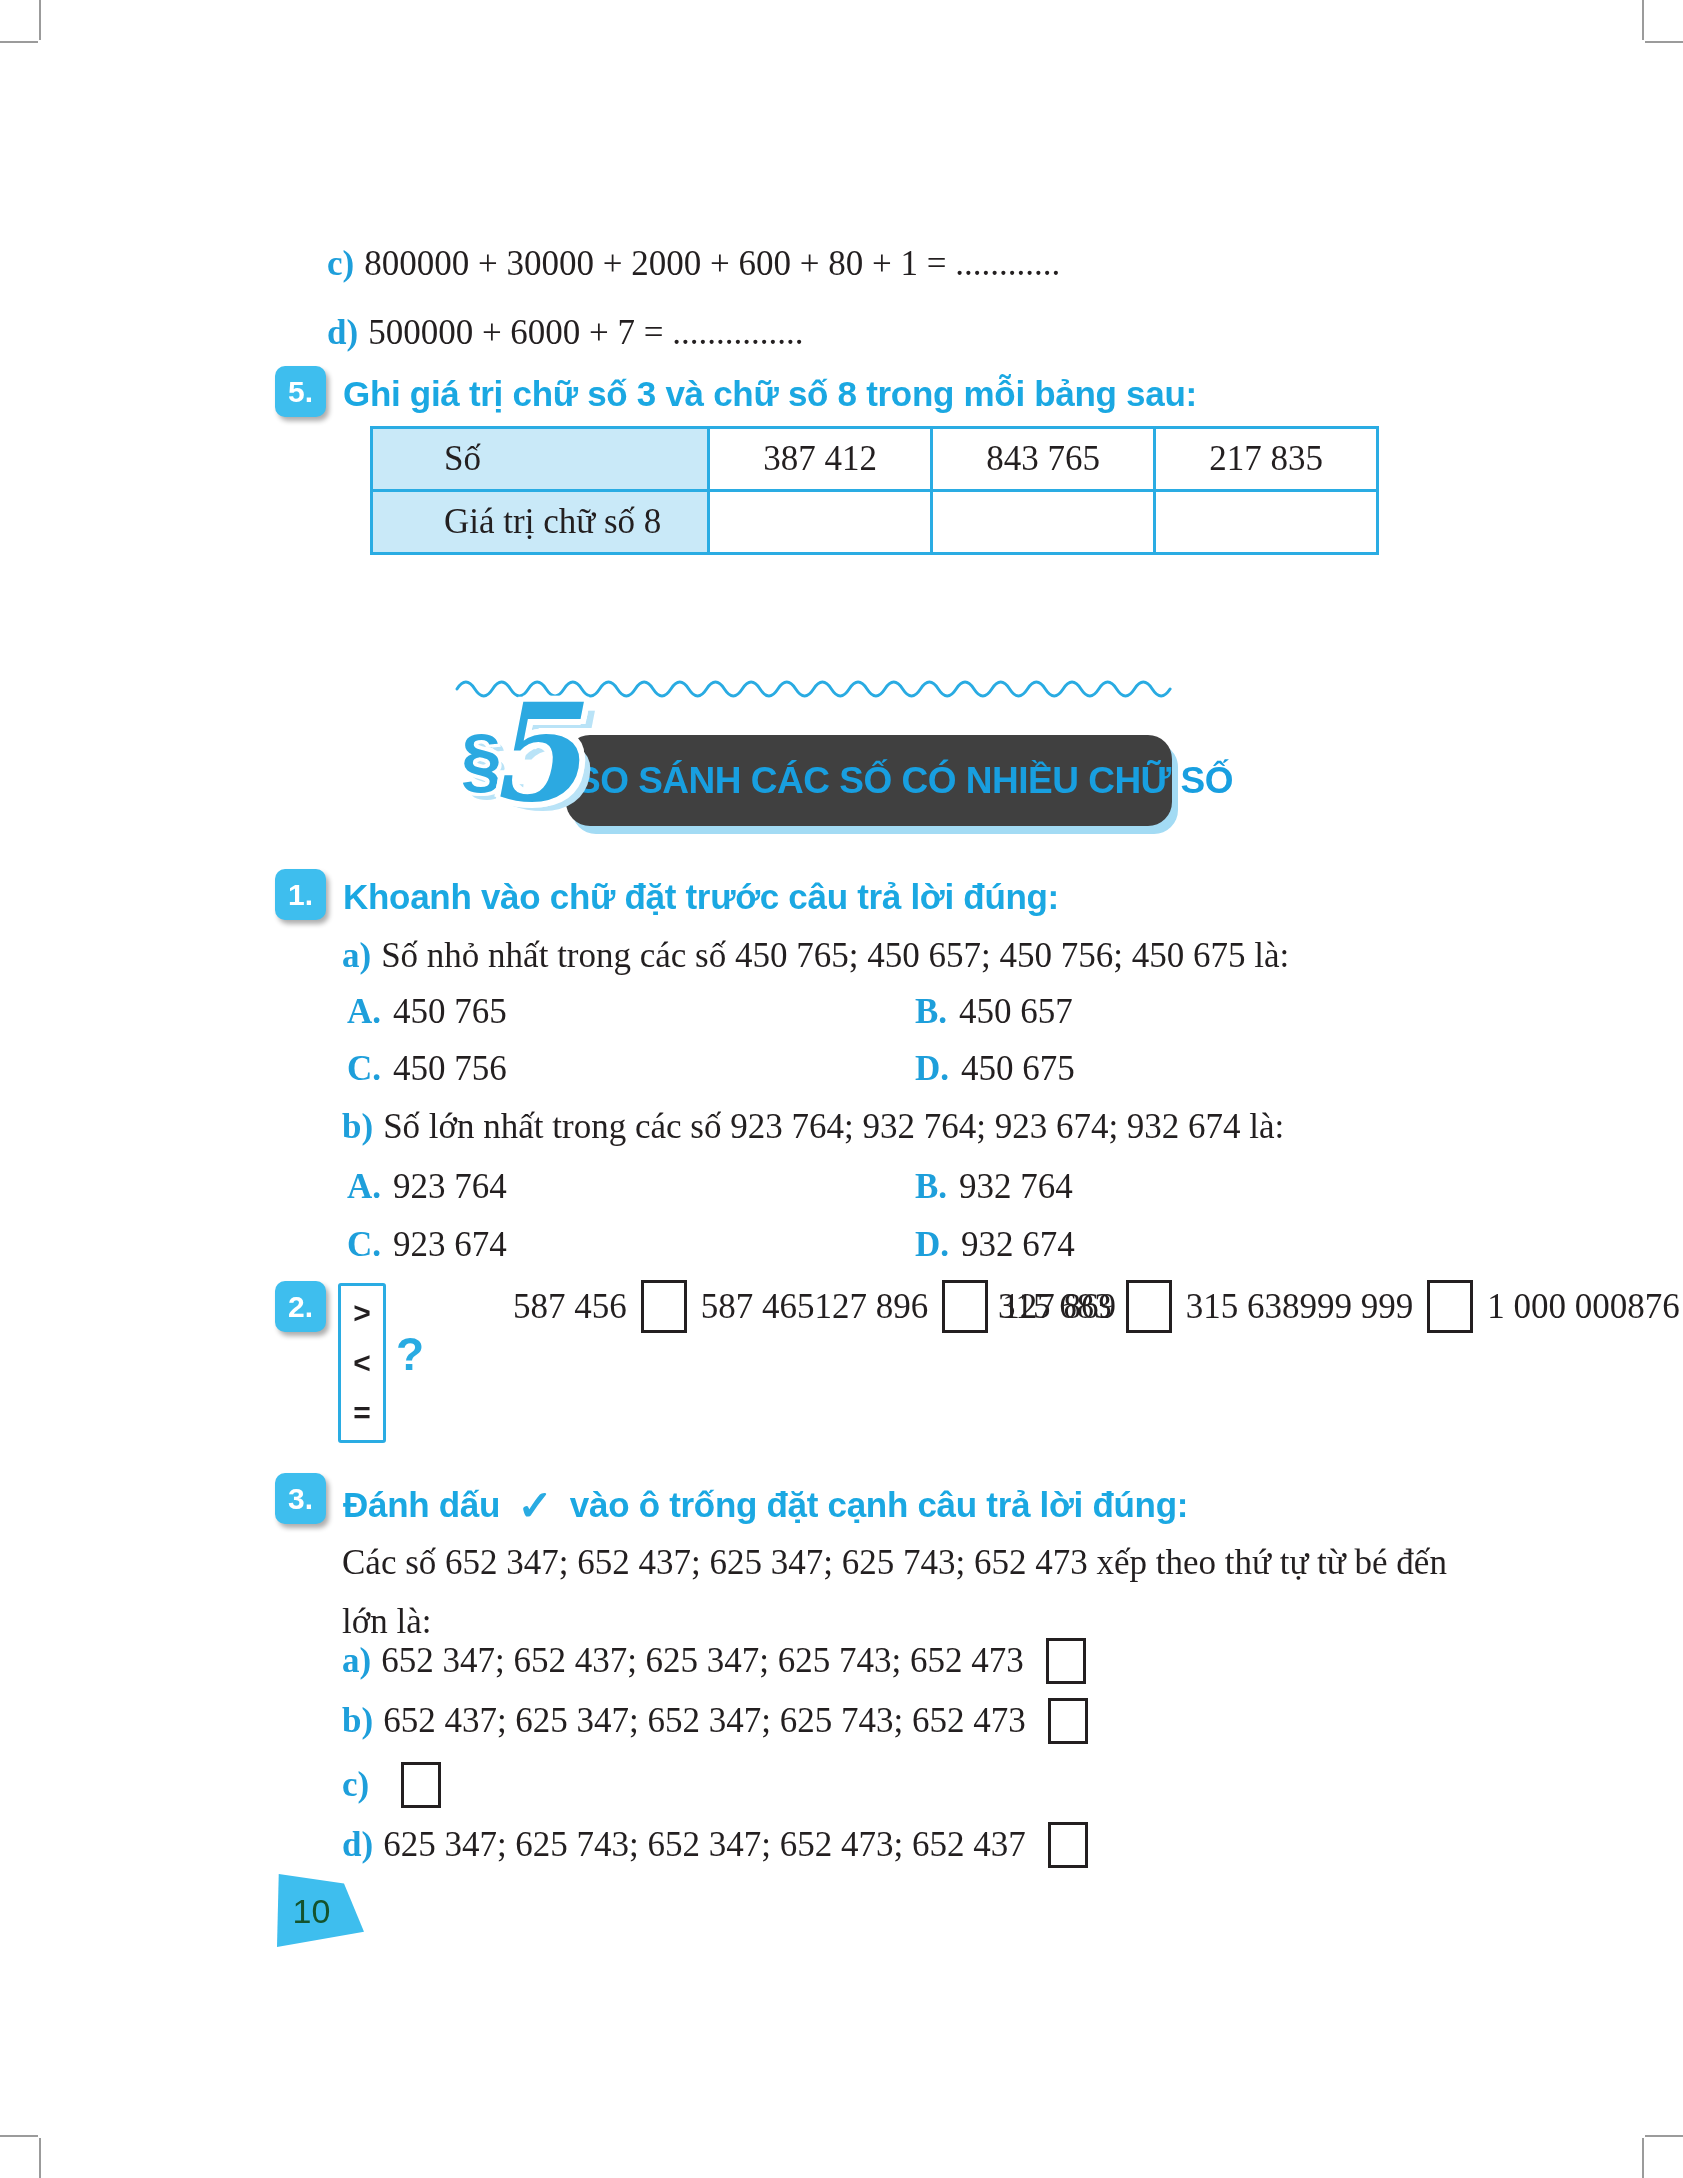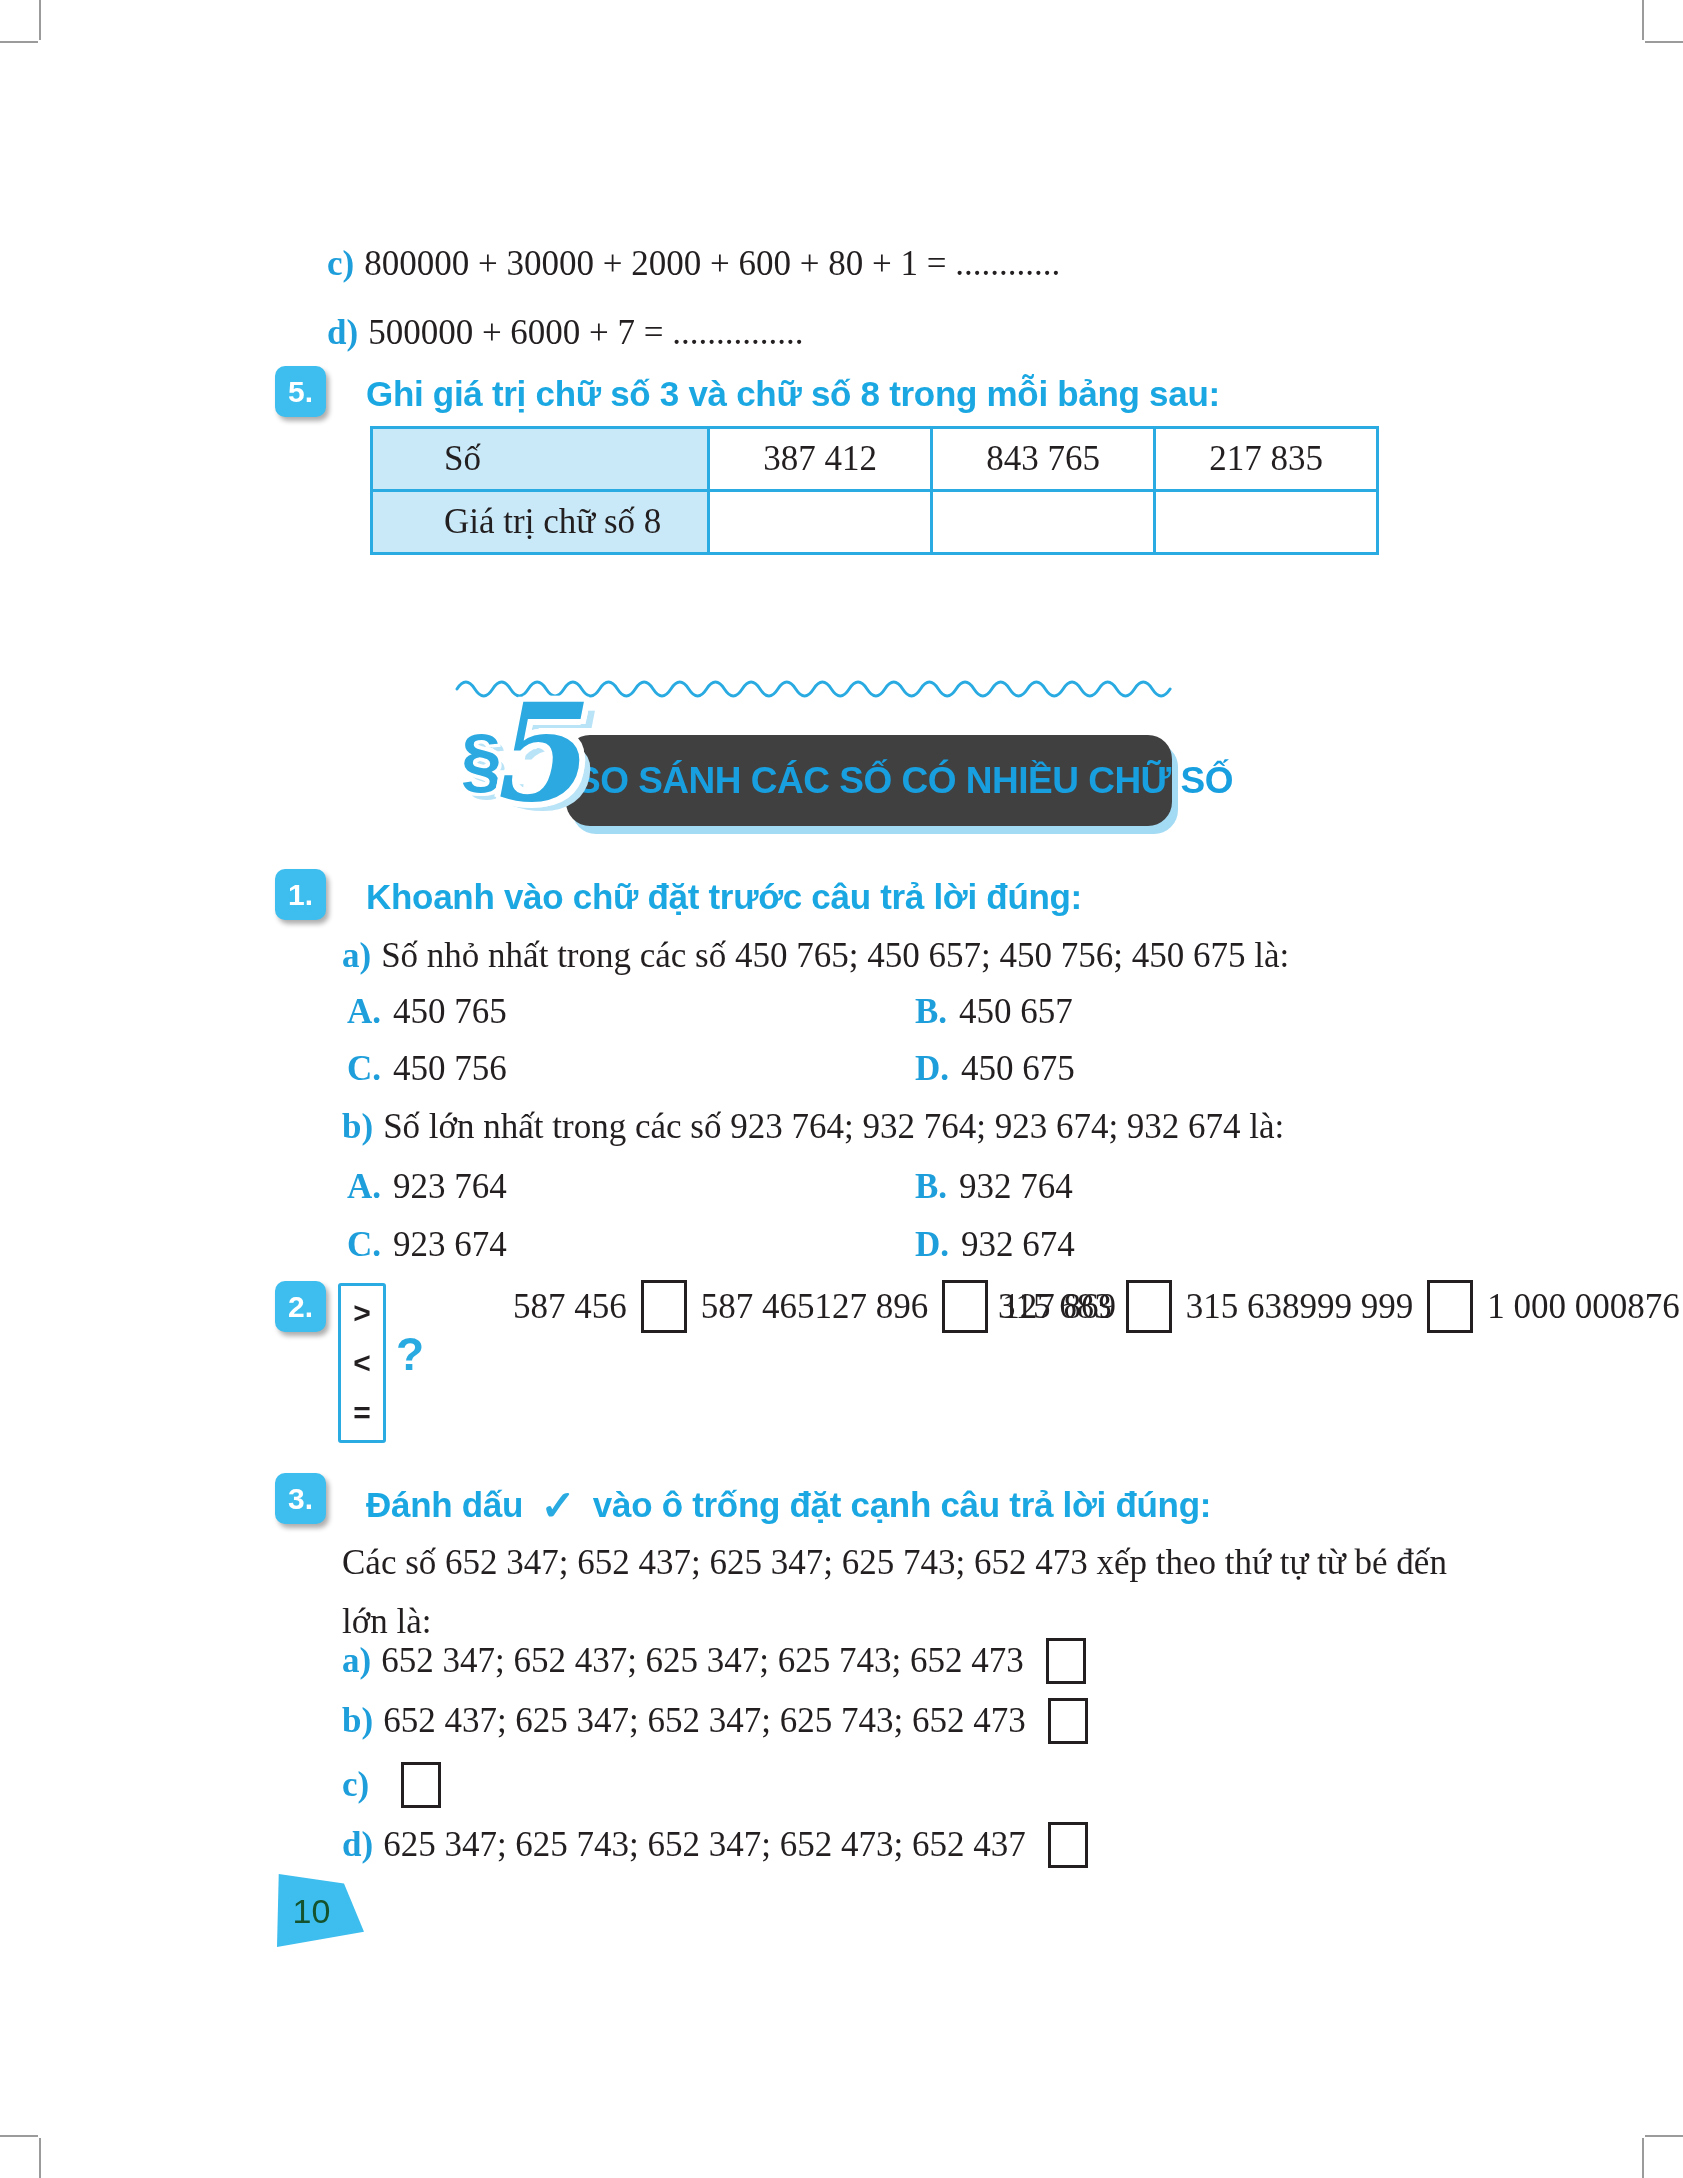--- a/index.html
+++ b/index.html
@@ -13,21 +13,21 @@
   .bline { position: absolute; font-size: 35px; white-space: nowrap; }
   .lab { color: #1E9FDB; font-weight: bold; margin-right: 10px; }
   .badge {
     position: absolute; width: 51px; height: 51px; background: #3EBEEE;
     border-radius: 10px; box-shadow: 3px 4px 5px rgba(0,0,0,0.32);
     display: flex; align-items: center; justify-content: center;
     color: #fff; font-family: "Liberation Sans", sans-serif; font-weight: bold; font-size: 30px;
   }
   .extitle {
     position: absolute; font-family: "Liberation Sans", sans-serif; font-weight: bold;
-    font-size: 35px; color: #1BA8E2; white-space: nowrap; letter-spacing: -0.3px; margin-left: 23px;
+    font-size: 35px; color: #1BA8E2; white-space: nowrap; letter-spacing: -0.3px;
   }
   table.vals { position: absolute; left: 347px; top: 426px; border-collapse: collapse; table-layout: fixed; margin-left: 23px; }
   .vals th, .vals td { border: 3px solid #2AACE3; height: 63px; font-size: 35px; font-weight: normal; }
   .vals th { background: #C9E9F8; text-align: left; padding-left: 71px; width: 337px; }
   .vals td { width: 223px; text-align: center; background: #fff; }
   svg.wave { position: absolute; left: 455px; top: 679px; }
   .secmark {
     position: absolute; left: 461px; top: 723px; font-family: "Liberation Sans", sans-serif;
     font-weight: bold; font-size: 73px; line-height: 1; color: #2CA9E1; z-index: 3;
     text-shadow: -3px -3px 0 #fff, 3px -3px 0 #fff, -3px 3px 0 #fff, 3px 3px 0 #fff, 6px 7px 0 #B9E3F7;

